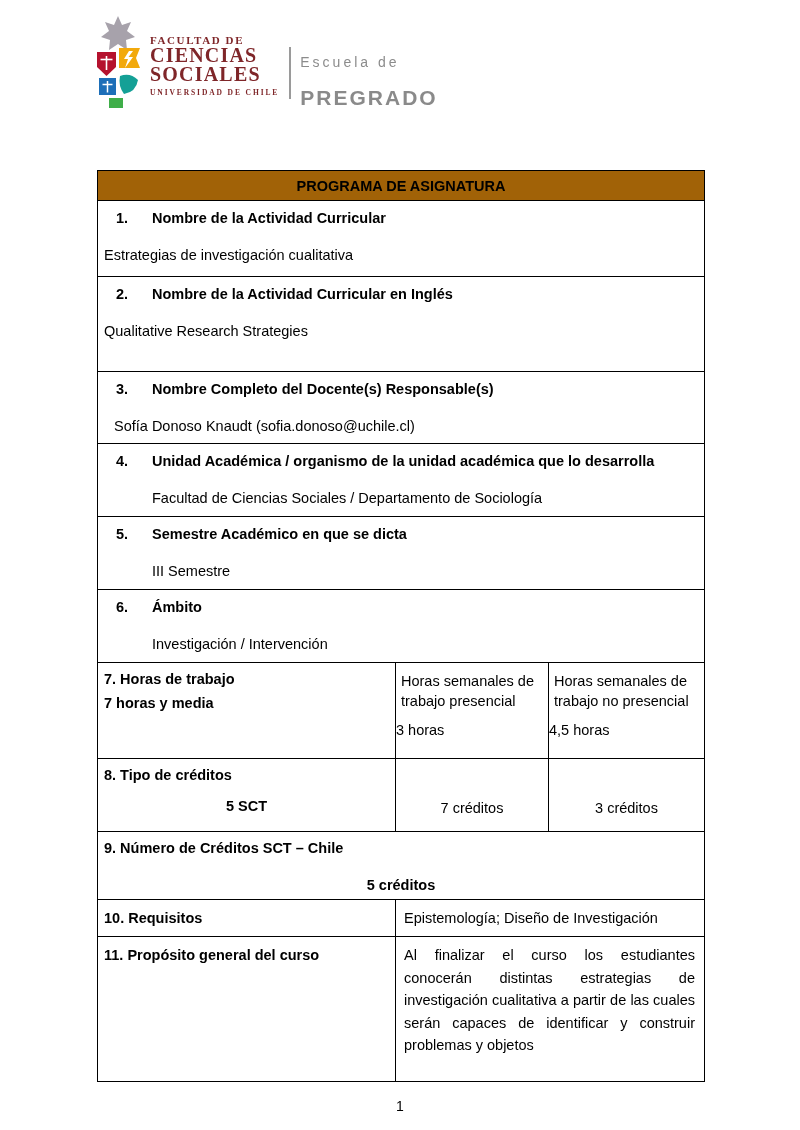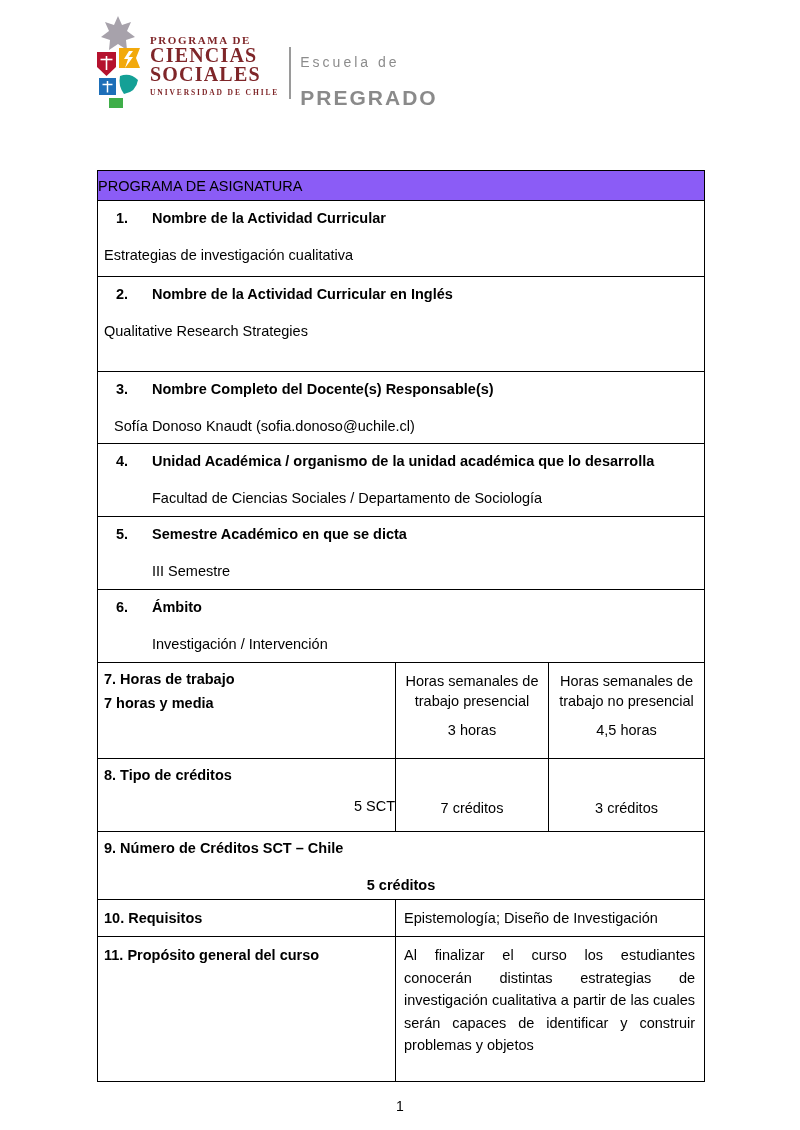--- a/index.html
+++ b/index.html
@@ -27,42 +27,42 @@
   
   table.syllabus {
     border-collapse: collapse; table-layout: fixed;
     width: 607px; margin: 58px 0 0 97px;
   }
   .syllabus col.c1 { width: 298px; }
   .syllabus col.c2 { width: 153px; }
   .syllabus col.c3 { width: 156px; }
   .syllabus th, .syllabus td { border: 1px solid #000; vertical-align: top; padding: 0; }
   .syllabus th {
-    background: #8b5cf6; height: 30px;
-    font-weight: normal; text-align: left; vertical-align: middle;
+    background: #a16207; height: 30px;
+    font-weight: bold; text-align: center; vertical-align: middle;
   }
   .bold { font-weight: bold; }
 
   .sec-head { display: flex; padding: 9px 6px 0 18px; font-weight: bold; }
   .sec-num { width: 36px; flex: none; }
   .sec-content { margin-top: 21px; }
   .ind-flush { padding-left: 6px; }
   .ind-small { padding-left: 16px; }
   .ind-big   { padding-left: 54px; }
 
   .h76 { height: 76px; } .h95 { height: 95px; } .h72 { height: 72px; }
   .h73 { height: 73px; } .h96 { height: 96px; } .h68 { height: 68px; }
   .h37 { height: 37px; } .h92 { height: 92px; }
 
   .pad-label { padding: 8px 6px 0 6px; }
   .hours-total { margin-top: 8px; padding-left: 6px; }
-  .center-col { text-align: center; }
+  .center-col { text-align: left; }
   .center-col .hdr { padding: 8px 5px 0 5px; line-height: 20px; }
   .center-col .val { margin-top: 11px; }
-  .sct-center { text-align: right; margin-top: 15px; }
+  .sct-center { text-align: center; margin-top: 15px; font-weight: bold; }
   .credit-val { text-align: center; padding-top: 41px; }
   .sct-value { text-align: center; margin-top: 21px; }
   .req-left  { padding: 10px 6px 0 6px; }
   .req-right { padding: 10px 8px 0 8px; }
   .prop-left { padding: 8px 10px 0 6px; line-height: 21px; }
   .prop-right { padding: 7px 9px 24px 8px; text-align: justify; line-height: 22.5px; }
 
   
   .pagenum { text-align: center; margin-top: 16px; font-size: 14px; }
 </style>
@@ -84,21 +84,21 @@
       <rect x="4" y="64" width="17" height="17" fill="#1d6fb8"></rect>
       <g stroke="#ffffff" stroke-width="1.5" fill="none">
         <line x1="12.5" y1="67" x2="12.5" y2="78.5"></line>
         <line x1="7.5" y1="70.5" x2="17.5" y2="70.5"></line>
       </g>
       <path d="M25 62 q10 -4 18 4 q-2 12 -14 14 q-6 -8 -4 -18 z" fill="#14a096"></path>
       <rect x="14" y="84" width="14" height="10" fill="#3fae49"></rect>
     </svg>
 
     <div class="fac">
-      <div class="fac-small">PROGRAMA DE</div>
+      <div class="fac-small">FACULTAD DE</div>
       <div class="fac-big">CIENCIAS</div>
       <div class="fac-big">SOCIALES</div>
       <div class="fac-univ">UNIVERSIDAD DE CHILE</div>
     </div>
 
     <div class="vline"></div>
 
     <div class="school">
       <div class="school-top">Escuela de</div>
       <div class="school-bottom">PREGRADO</div>

